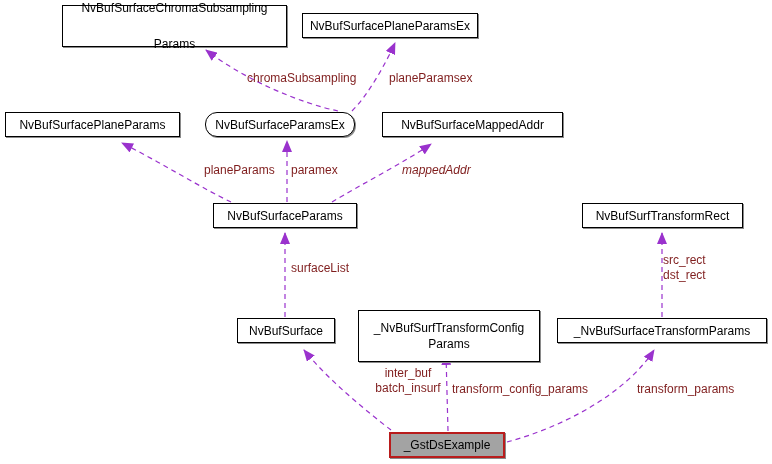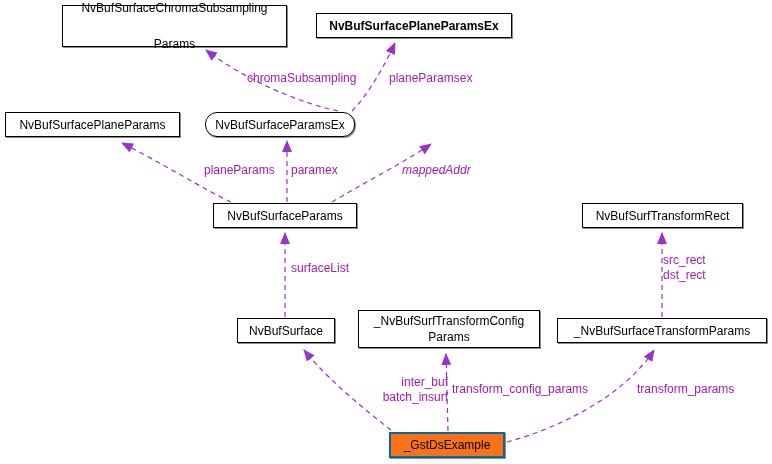--- a/index.html
+++ b/index.html
@@ -19,27 +19,27 @@
     background:#ffffff;
     border:1px solid #000000;
     box-shadow:1px 1px 0 #8a8a8a;
     font-size:12px;color:#000000;
     line-height:16px;
     white-space:nowrap;
     cursor:pointer;
     z-index:2;
   }
   .node.highlight{
-    background:#f97316;
-    border:2px solid #0369a1;
+    background:#a3a3a3;
+    border:2px solid #b91c1c;
     cursor:default;
   }
   .elabel{
     position:absolute;
-    font-size:12px;color:#a21caf;
+    font-size:12px;color:#7f1d1d;
     line-height:15px;
     white-space:nowrap;
     z-index:3;
   }
   .elabel.center{text-align:center;}
   .edge-path{fill:none;stroke-width:1.2;stroke-dasharray:5,4;}
 </style>
 </head>
 <body>
 
@@ -61,46 +61,49 @@
     <path class="edge-path" d="M391,430 C370,414 328,380 304,350" marker-end="url(#arrow)" stroke="#9a32cd"></path>
     <path class="edge-path" d="M448,431 L446,354" marker-end="url(#arrow)" stroke="#9a32cd"></path>
     <path class="edge-path" d="M507,442 C560,428 625,395 654,350" marker-end="url(#arrow)" stroke="#9a32cd"></path>
   </svg>
 
   <div class="node" style="left:62px;top:5px;width:225px;height:42px;gap:20px;">
     <span>NvBufSurfaceChromaSubsampling</span>
     <span>Params</span>
   </div>
 
-  <div class="node" style="left:316px;top:13px;width:196px;height:25px;font-weight:bold;">
+  <div class="node" style="left:302px;top:13px;width:176px;height:25px;">
     <span>NvBufSurfacePlaneParamsEx</span>
   </div>
 
   <div class="node" style="left:5px;top:112px;width:175px;height:25px;">
     <span>NvBufSurfacePlaneParams</span>
   </div>
 
   <div class="node" style="left:205px;top:112px;width:150px;height:25px;border-radius:12px;">
     <span>NvBufSurfaceParamsEx</span>
   </div>
 
+  <div class="node" style="left:382px;top:112px;width:181px;height:25px;">
+    <span>NvBufSurfaceMappedAddr</span>
+  </div>
 
   <div class="node" style="left:213px;top:203px;width:144px;height:25px;">
     <span>NvBufSurfaceParams</span>
   </div>
 
   <div class="node" style="left:582px;top:203px;width:161px;height:25px;">
     <span>NvBufSurfTransformRect</span>
   </div>
 
   <div class="node" style="left:237px;top:318px;width:98px;height:25px;">
     <span>NvBufSurface</span>
   </div>
 
-  <div class="node" style="left:358px;top:310px;width:182px;height:38px;">
+  <div class="node" style="left:358px;top:310px;width:182px;height:52px;">
     <span>_NvBufSurfTransformConfig</span>
     <span>Params</span>
   </div>
 
   <div class="node" style="left:557px;top:318px;width:210px;height:25px;">
     <span>_NvBufSurfaceTransformParams</span>
   </div>
 
   <div class="node highlight" style="left:389px;top:432px;width:116px;height:26px;">
     <span>_GstDsExample</span>
@@ -116,21 +119,21 @@
 
   <div class="elabel" style="left:402px;top:163px;font-style:italic;">mappedAddr</div>
 
   <div class="elabel" style="left:291px;top:261px;">surfaceList</div>
 
   <div class="elabel" style="left:663px;top:253px;">
     <span style="display:block">src_rect</span>
     <span style="display:block">dst_rect</span>
   </div>
 
-  <div class="elabel center" style="left:368px;top:375px;width:80px;text-align:right;">
+  <div class="elabel center" style="left:368px;top:366px;width:80px;">
     <span style="display:block">inter_buf</span>
     <span style="display:block">batch_insurf</span>
   </div>
 
   <div class="elabel" style="left:452px;top:382px;">transform_config_params</div>
 
   <div class="elabel" style="left:637px;top:382px;">transform_params</div>
 
 </div>
 

